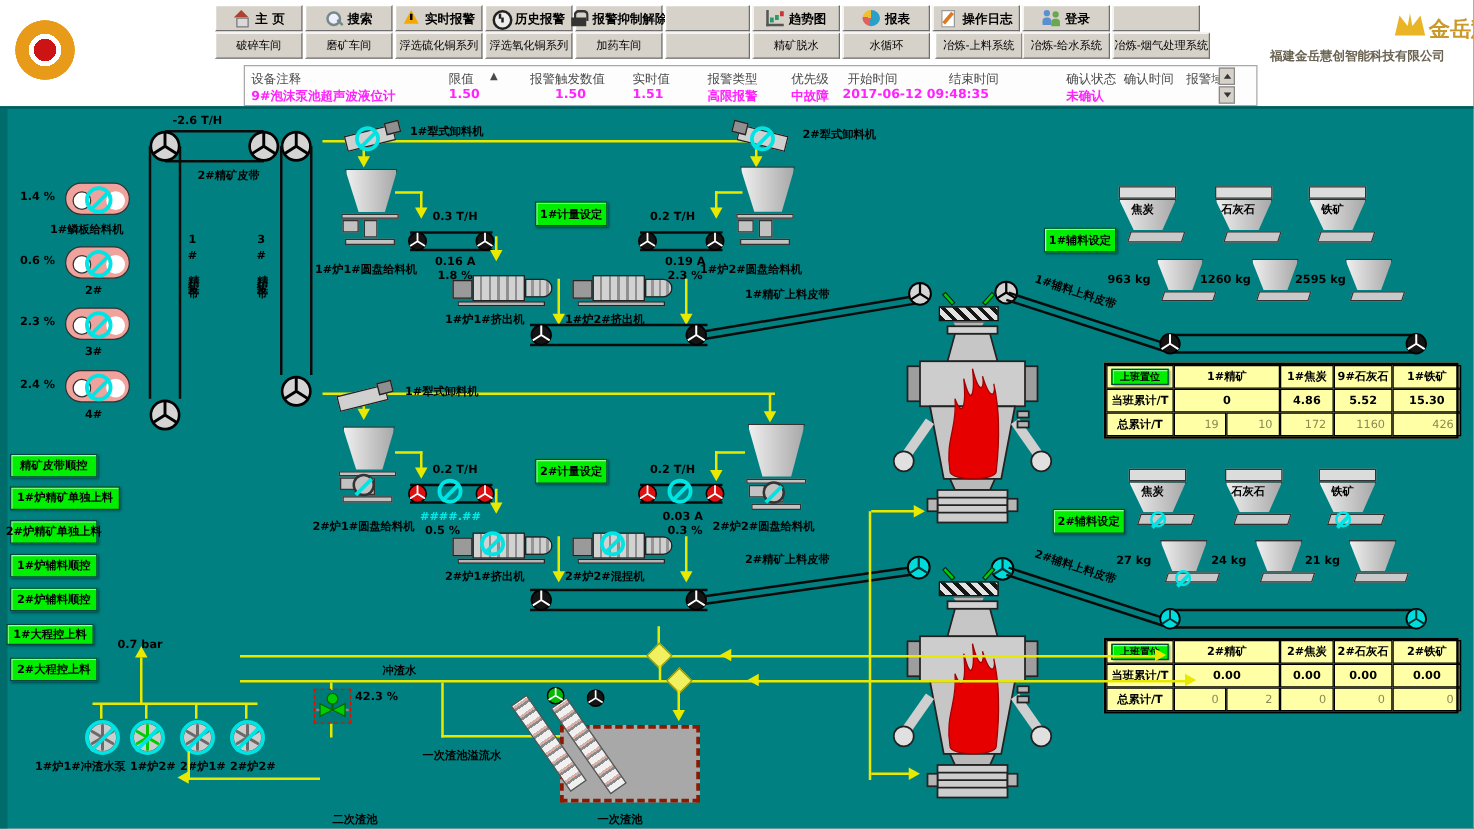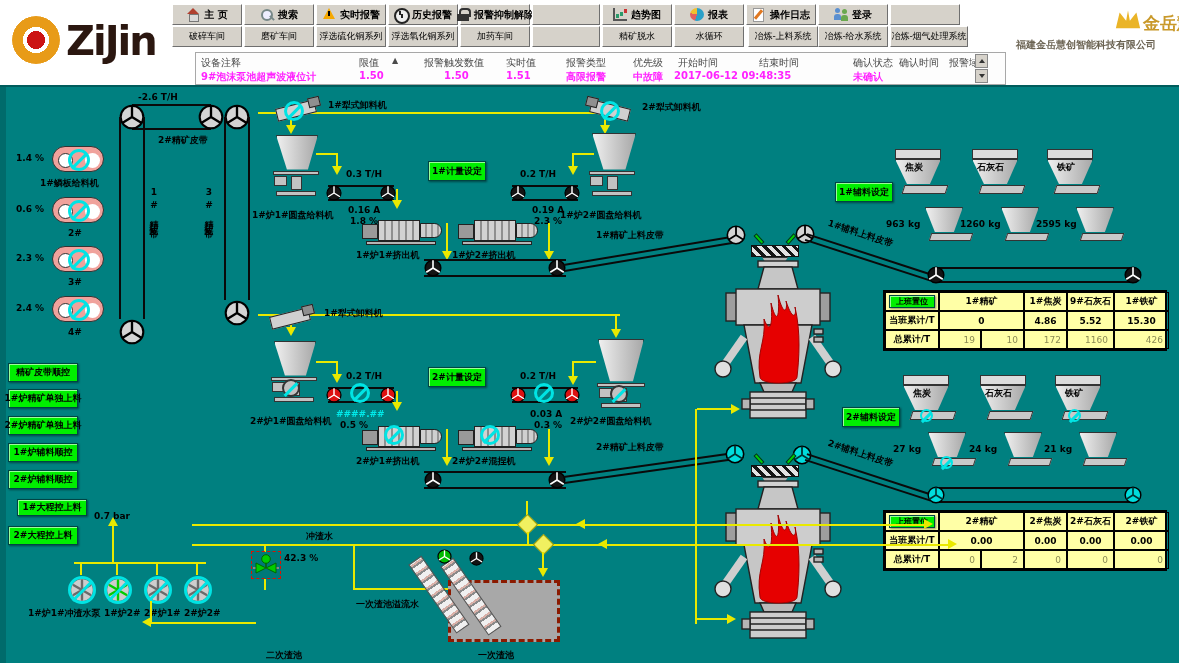--- a/index.html
+++ b/index.html
@@ -113,21 +113,20 @@
 .elev{position:absolute;width:16px;height:84px;border:1px solid #555;transform-origin:50% 100%;
   background:repeating-linear-gradient(0deg,#f0f0f0 0 5px,#8a8a8a 5px 7px,#d8b0a8 7px 9px)}
 .vbox{position:absolute;border:1px dashed #dd1100;background:rgba(0,0,0,.05)}
 </style>
 </head>
 <body>
 
 <div class="screen">
 
   <div class="logo-circle"></div>
-  <div class="logo-word">ZiJin</div>
 
   <div class="tbtn" style="left:172px;top:4px;width:70px">
       <span class="ic ic-home"></span>
       <span>主 页</span>
     </div>
   <div class="tbtn" style="left:244px;top:4px;width:70px">
       <span class="ic ic-search"></span>
       <span>搜索</span>
     </div>
   <div class="tbtn" style="left:316px;top:4px;width:70px">
@@ -289,25 +288,25 @@
         <i class="proh" style="left:15px;top:2px;width:22px;height:22px"></i>
       </div>
     <span class="lbl" style="left:68px;top:190px">3#</span>
     <span class="lbl" style="left:16px;top:216px">2.4 %</span>
     <div class="apron" style="left:52px;top:209px">
         <i class="proh" style="left:15px;top:2px;width:22px;height:22px"></i>
       </div>
     <span class="lbl" style="left:68px;top:240px">4#</span>
 
     <div class="gbtn" style="left:8px;top:276px;width:70px;height:19px">精矿皮带顺控</div>
-    <div class="gbtn" style="left:8px;top:302px;width:70px;height:19px">1#炉精矿单独上料</div>
+    <div class="gbtn" style="left:8px;top:302px;width:88px;height:19px">1#炉精矿单独上料</div>
     <div class="gbtn" style="left:8px;top:329px;width:70px;height:19px">2#炉精矿单独上料</div>
     <div class="gbtn" style="left:8px;top:356px;width:70px;height:19px">1#炉辅料顺控</div>
     <div class="gbtn" style="left:8px;top:383px;width:70px;height:19px">2#炉辅料顺控</div>
-    <div class="gbtn" style="left:17px;top:412px;width:70px;height:17px">1#大程控上料</div>
+    <div class="gbtn" style="left:5px;top:412px;width:70px;height:17px">1#大程控上料</div>
     <div class="gbtn" style="left:8px;top:439px;width:70px;height:19px">2#大程控上料</div>
 
     <i class="pp" style="left:258px;top:25px;width:350px;height:2px"></i>
     <i class="pp" style="left:290px;top:27px;width:2px;height:12px"></i>
       <i class="ah d" style="left:286px;top:38px"></i>
     <div class="unld" style="left:274px;top:8px;width:52px;height:32px">
         <i class="bd"></i>
         <i class="cab"></i>
         <i class="proh" style="left:10px;top:6px;width:20px;height:20px"></i>
       </div>
@@ -840,21 +839,21 @@
 
     <i class="pp" style="left:526px;top:414px;width:2px;height:16px"></i>
     <i class="diam" style="left:520px;top:430px"></i>
     <i class="pp" style="left:527px;top:445px;width:2px;height:13px"></i>
     <i class="diam" style="left:536px;top:450px"></i>
     <i class="pp" style="left:542px;top:465px;width:2px;height:18px"></i>
       <i class="ah d" style="left:538px;top:481px"></i>
 
     <i class="pp" style="left:353px;top:459px;width:2px;height:44px"></i>
     <i class="pp" style="left:353px;top:501px;width:95px;height:2px"></i>
-    <span class="lbl" style="left:356px;top:511px">一次渣池溢流水</span>
+    <span class="lbl" style="left:338px;top:511px">一次渣池溢流水</span>
 
     <i class="pp" style="left:695px;top:322px;width:2px;height:215px"></i>
     <i class="pp" style="left:697px;top:321px;width:36px;height:2px"></i>
       <i class="ah r" style="left:731px;top:317px"></i>
     <i class="pp" style="left:697px;top:531px;width:32px;height:2px"></i>
       <i class="ah r" style="left:727px;top:527px"></i>
 
     <span class="lbl" style="left:266px;top:562px">二次渣池</span>
 
     <div class="tank1" style="left:448px;top:493px"></div>

